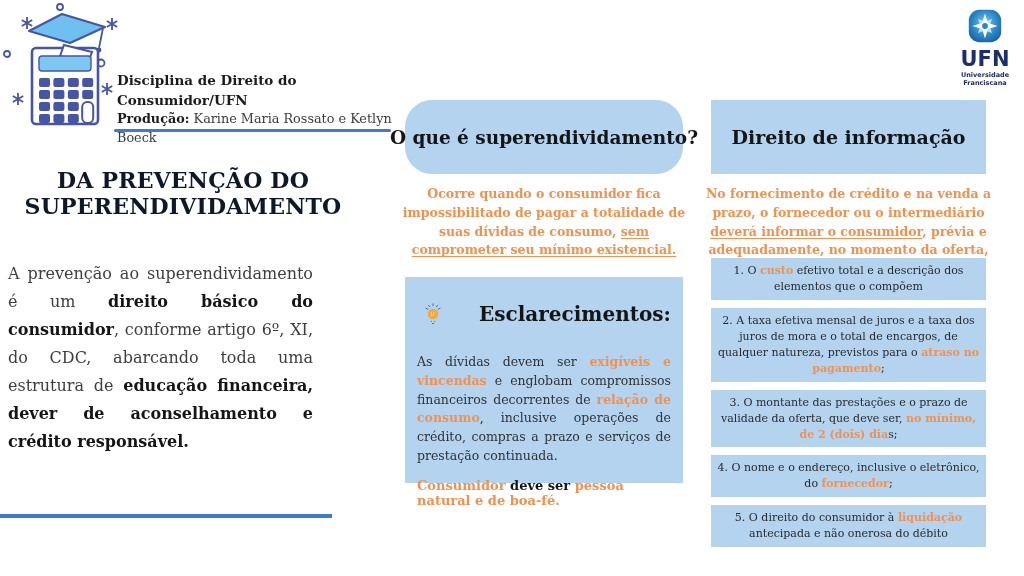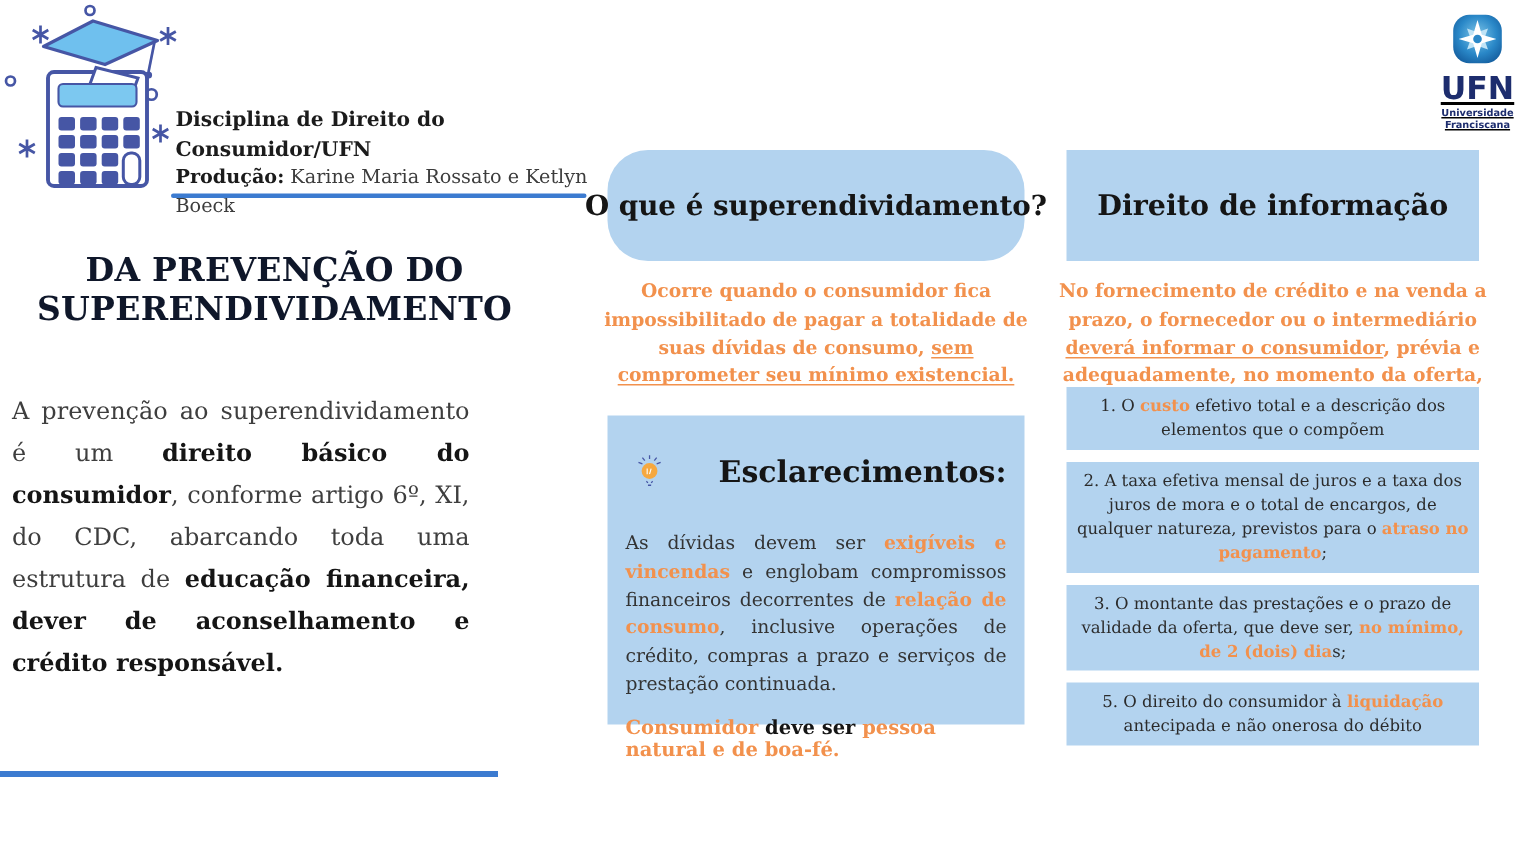--- a/index.html
+++ b/index.html
@@ -54,21 +54,21 @@
   
   .right-head{left:711px;top:100px;width:275px;height:74px;font-size:19px;}
   .right-intro{left:703px;top:185px;width:291px;}
   .items{left:711px;top:258px;width:275px;}
   .item{
     background:#b3d3ef;box-sizing:border-box;
     padding:5px 6px;margin-bottom:8px;
     font-size:11px;line-height:1.45;color:#2b2b2b;text-align:center;
   }
   
-  .ufn{left:953px;top:8px;width:64px;text-align:center;text-decoration:underline;}
+  .ufn{left:953px;top:8px;width:64px;text-align:center;}
   .ufn-acronym{font-family:"DejaVu Sans","Liberation Sans",sans-serif;font-size:21px;font-weight:bold;color:#1d2d6e;line-height:1;margin-top:1px;}
   .ufn-name{font-family:"DejaVu Sans","Liberation Sans",sans-serif;font-size:6.5px;font-weight:bold;color:#1d2d6e;line-height:1.25;margin-top:1px;}
 </style>
 </head>
 <body>
 
 <div class="abs illustration">
   <svg width="132" height="132" viewBox="0 0 132 132">
 
     <g stroke="#4656a5" fill="none" stroke-width="1.8">
@@ -160,20 +160,21 @@
 </div>
 
 <div class="abs bluebox colhead right-head">Direito de informação</div>
 
 <p class="abs orange-par right-intro" style="margin:0;"><span>No fornecimento de crédito e na venda a prazo, o fornecedor ou o intermediário </span><span class="s-u">deverá informar o consumidor</span><span>, prévia e adequadamente, no momento da oferta, sobre:</span></p>
 
 <div class="abs items">
   <div class="item"><span>1. O </span><span class="s-ob">custo</span><span> efetivo total e a descrição dos elementos que o compõem</span></div>
   <div class="item"><span>2. A taxa efetiva mensal de juros e a taxa dos juros de mora e o total de encargos, de qualquer natureza, previstos para o </span><span class="s-ob">atraso no pagamento</span><span>;</span></div>
   <div class="item"><span>3. O montante das prestações e o prazo de validade da oferta, que deve ser, </span><span class="s-ob">no mínimo, de 2 (dois) dia</span><span>s;</span></div>
+  <div class="item"><span>4. O nome e o endereço, inclusive o eletrônico, do </span><span class="s-ob">fornecedor</span><span>;</span></div>
   <div class="item"><span>5. O direito do consumidor à </span><span class="s-ob">liquidação</span><span> antecipada e não onerosa do débito</span></div>
 </div>
 
 <div class="abs ufn">
   <svg width="36" height="36" viewBox="0 0 40 40">
     <defs>
       <radialGradient id="g1" cx="50%" cy="42%" r="65%">
         <stop offset="0%" stop-color="#7fc6e8"></stop>
         <stop offset="60%" stop-color="#2a88c8"></stop>
         <stop offset="100%" stop-color="#145d9e"></stop>

